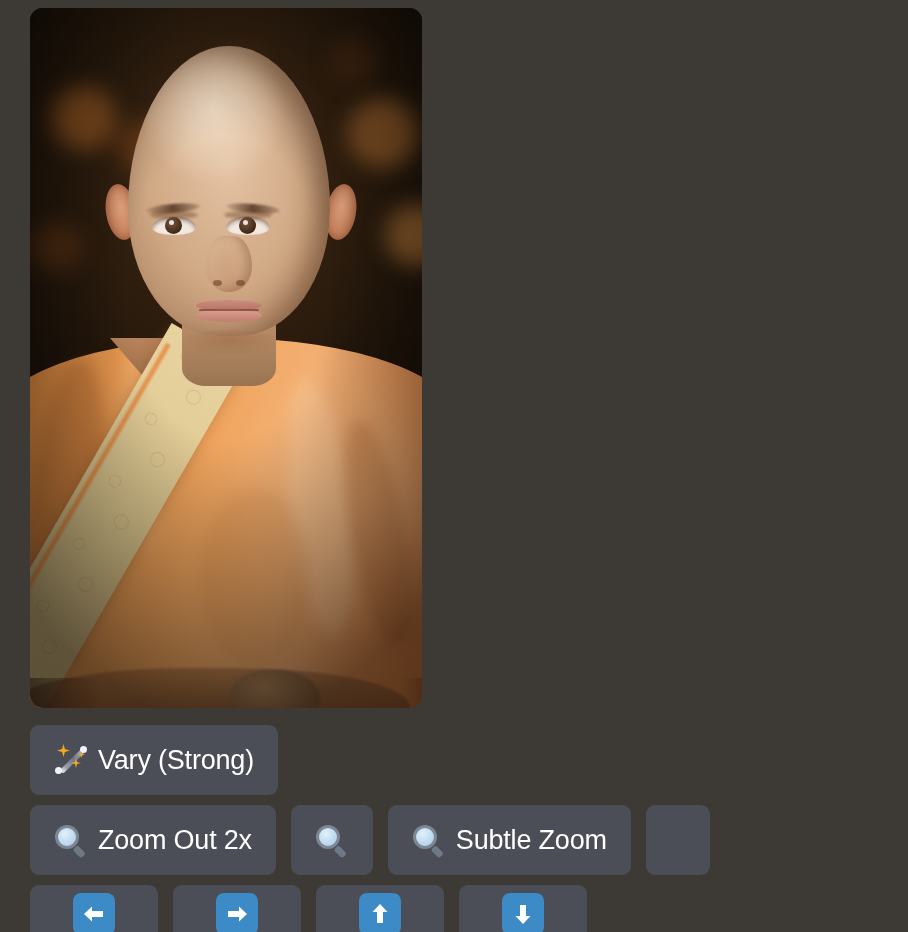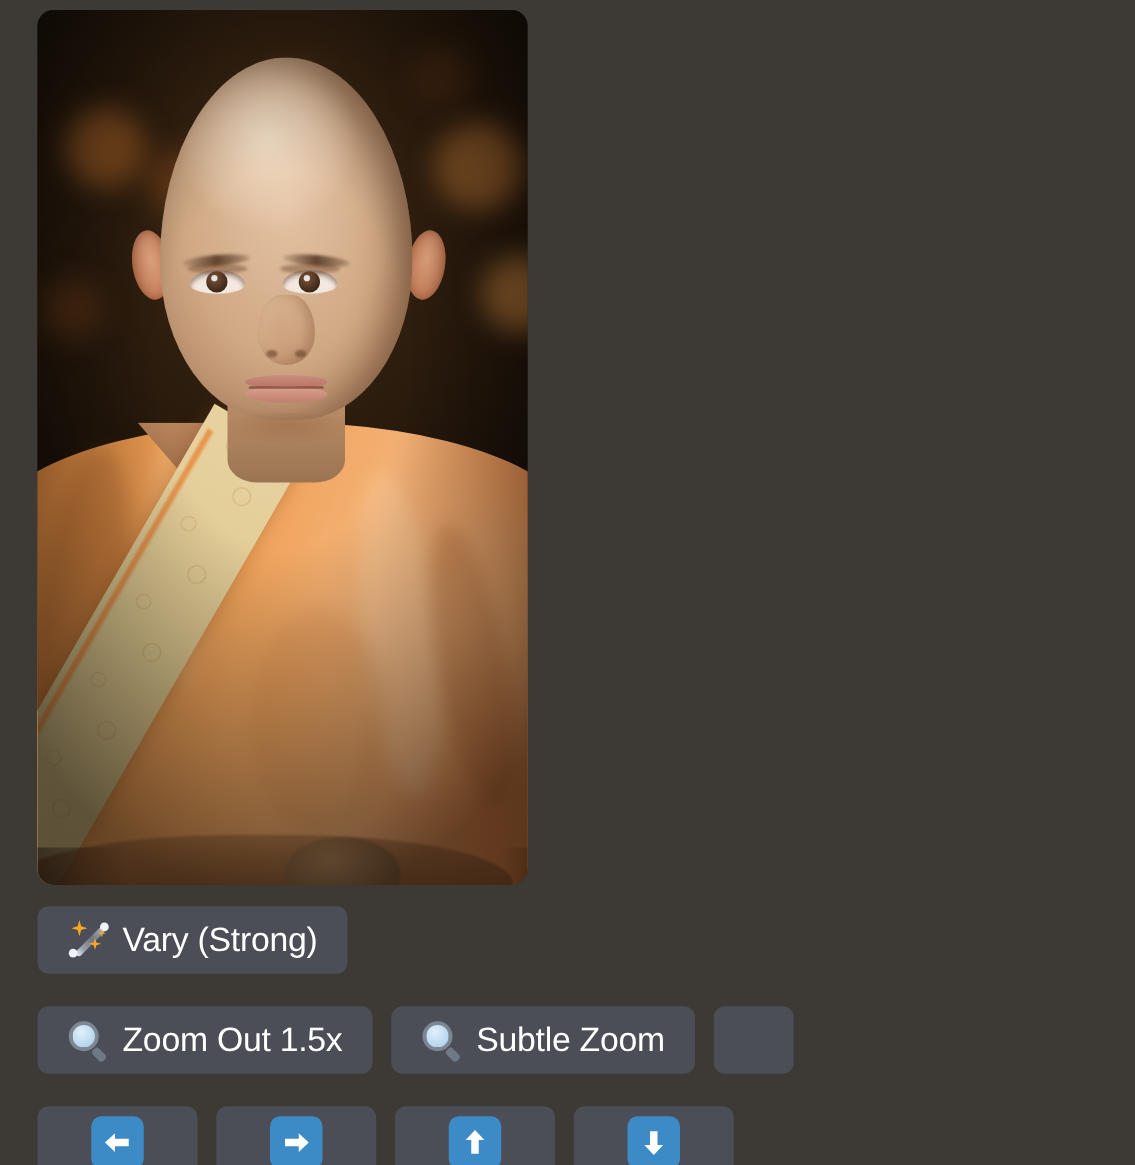--- a/index.html
+++ b/index.html
@@ -272,21 +272,21 @@
 
   .btn {
     background: #4b4e56;
     border: none;
     border-radius: 9px;
     color: #ffffff;
     display: flex;
     align-items: center;
     justify-content: center;
     gap: 10px;
-    height: 54px;
+    height: 70px;
     padding: 0 24px;
     font-family: "Liberation Sans", sans-serif;
     font-size: 27px;
     font-weight: 400;
     line-height: 1;
     white-space: nowrap;
     cursor: pointer;
     box-sizing: border-box;
   }
   .btn .label { display: inline-block; letter-spacing: -.2px; }
@@ -441,27 +441,33 @@
         <span class="spark sp-c"></span>
       </span>
       <span class="label">Vary (Strong)</span>
     </button>
 
 
   </div>
 
   <div class="btn-row" id="row-zoom">
 
-
     <button class="btn">
       <span class="icon magnifier">
         <span class="mg-ring"></span>
         <span class="mg-handle"></span>
       </span>
-      <span class="label">Zoom Out 1.5x</span>
+      <span class="label">Zoom Out 2x</span>
+    </button>
+
+    <button class="btn">
+      <span class="icon magnifier">
+        <span class="mg-ring"></span>
+        <span class="mg-handle"></span>
+      </span>
     </button>
 
     <button class="btn">
       <span class="icon magnifier">
         <span class="mg-ring"></span>
         <span class="mg-handle"></span>
       </span>
       <span class="label">Subtle Zoom</span>
     </button>
 

